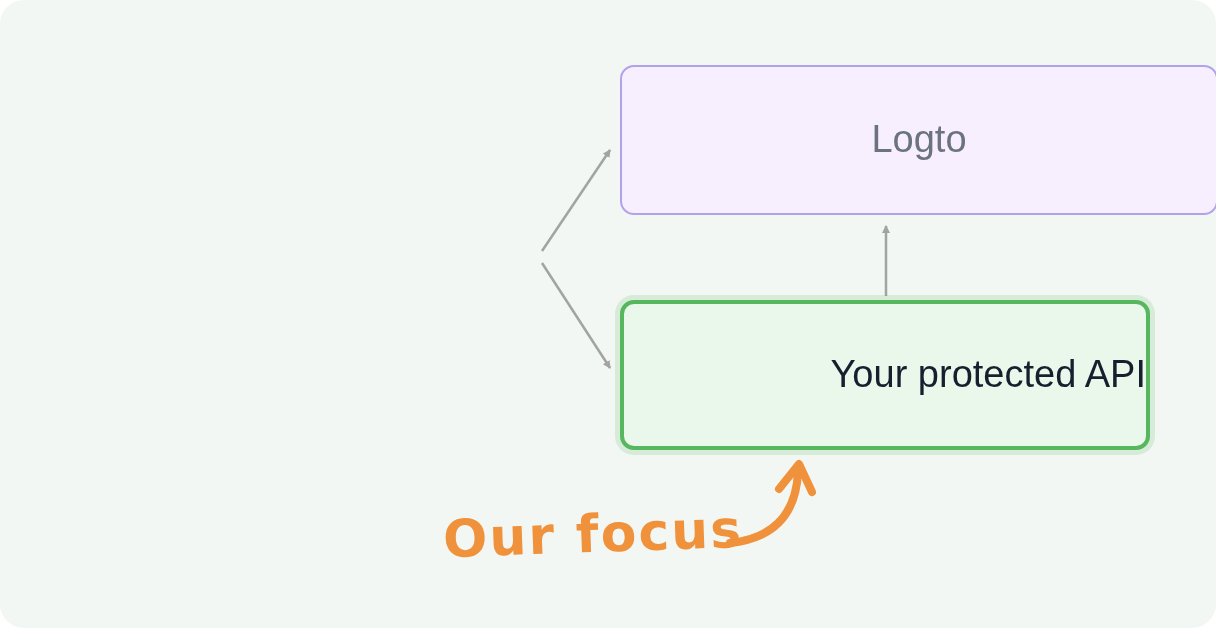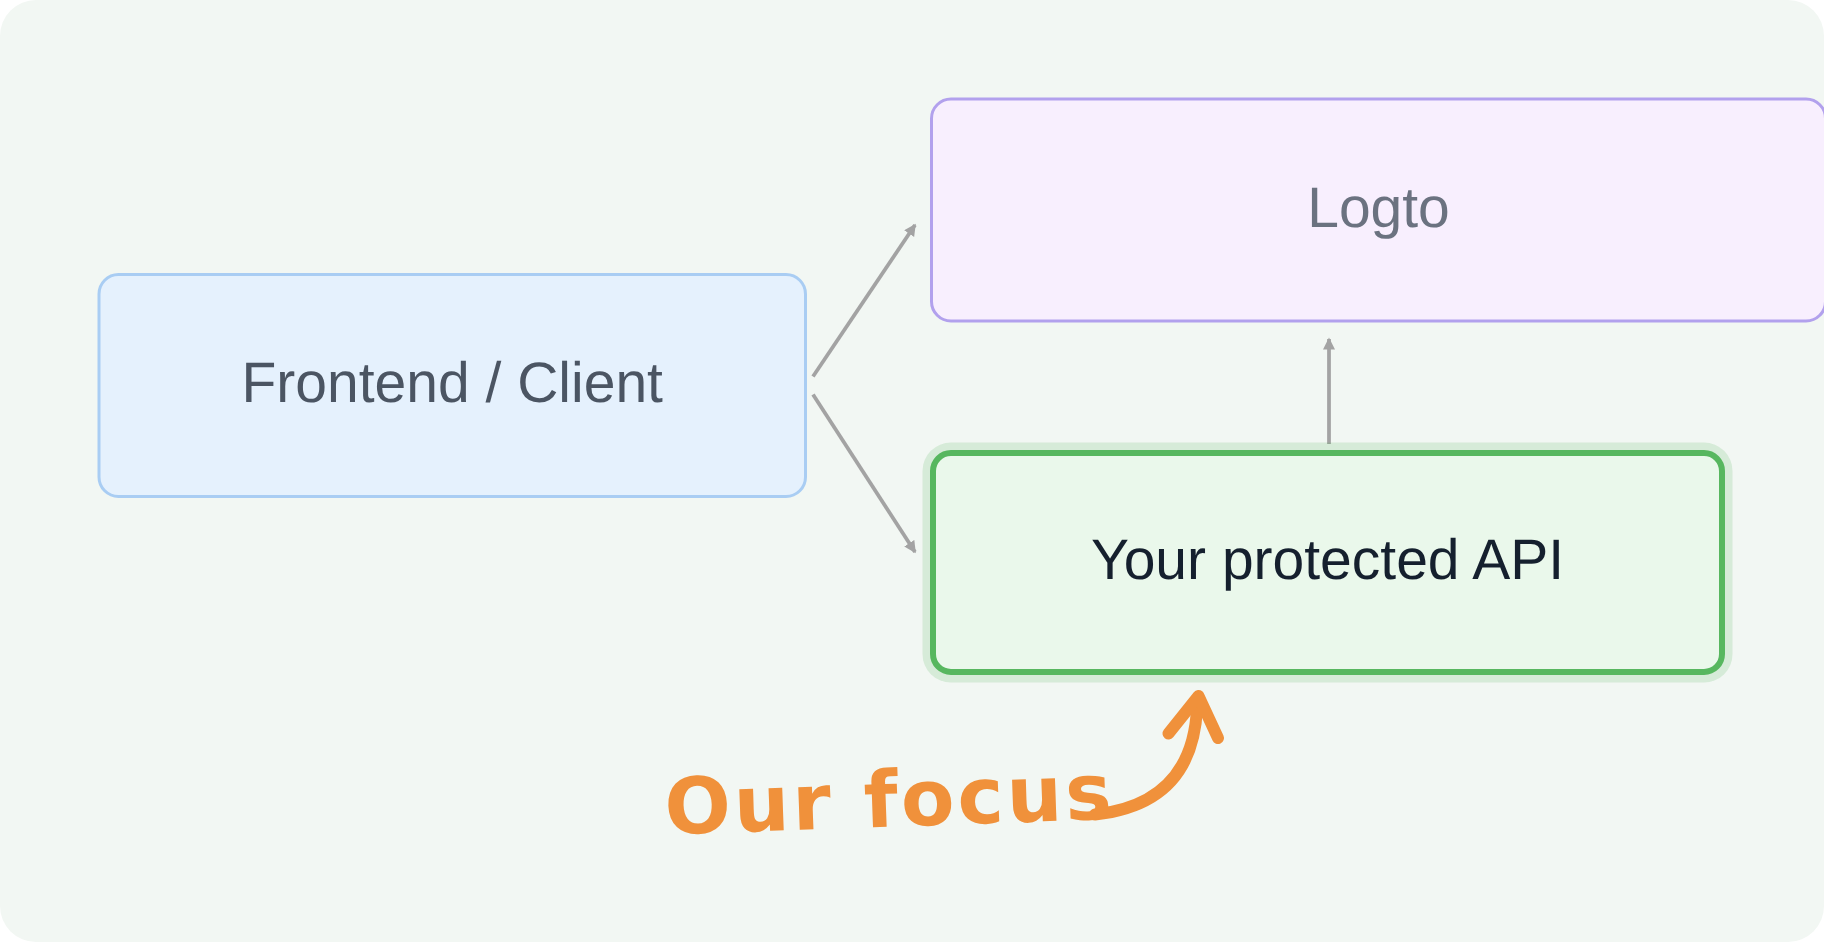--- a/index.html
+++ b/index.html
@@ -47,20 +47,21 @@
   }
   .node-api {
     left: 620px;
     top: 300px;
     width: 530px;
     height: 150px;
     background: #eaf8eb;
     border: 4px solid #57b75f;
     color: #15202e;
     box-shadow: 0 0 0 5px rgba(87, 183, 95, 0.18);
+    justify-content: flex-end;
   }
   .arrow-layer {
     position: absolute;
     left: 0;
     top: 0;
     width: 1216px;
     height: 628px;
     pointer-events: none;
   }
   .annotation-label {
@@ -93,23 +94,20 @@
     <line x1="542" y1="263" x2="610" y2="368" stroke="#a3a3a3" stroke-width="2.5" marker-end="url(#gray-arrowhead)"></line>
 
     <line x1="886" y1="296" x2="886" y2="226" stroke="#a3a3a3" stroke-width="2.5" marker-end="url(#gray-arrowhead)"></line>
 
     <g stroke="#f0913b" stroke-width="8" fill="none" stroke-linecap="round" stroke-linejoin="round">
       <path d="M 730 543 Q 795 536 798 472"></path>
       <path d="M 779 489 L 799 464 L 812 492"></path>
     </g>
   </svg>
 
-  <div class="node node-frontend">
-    <span>Frontend / Client</span>
-  </div>
 
   <div class="node node-logto">
     <span>Logto</span>
   </div>
 
   <div class="node node-api">
     <span>Your protected API</span>
   </div>
 
   <div class="annotation-label">Our focus</div>

